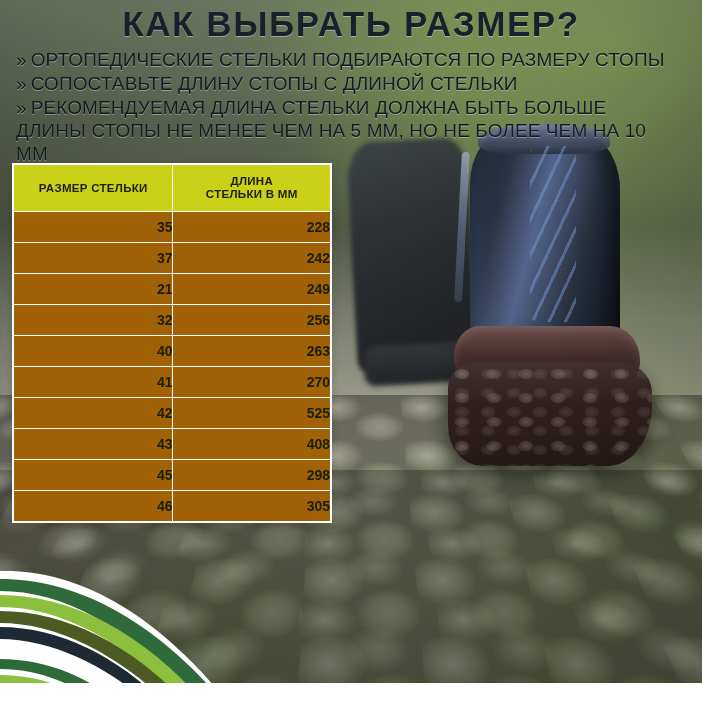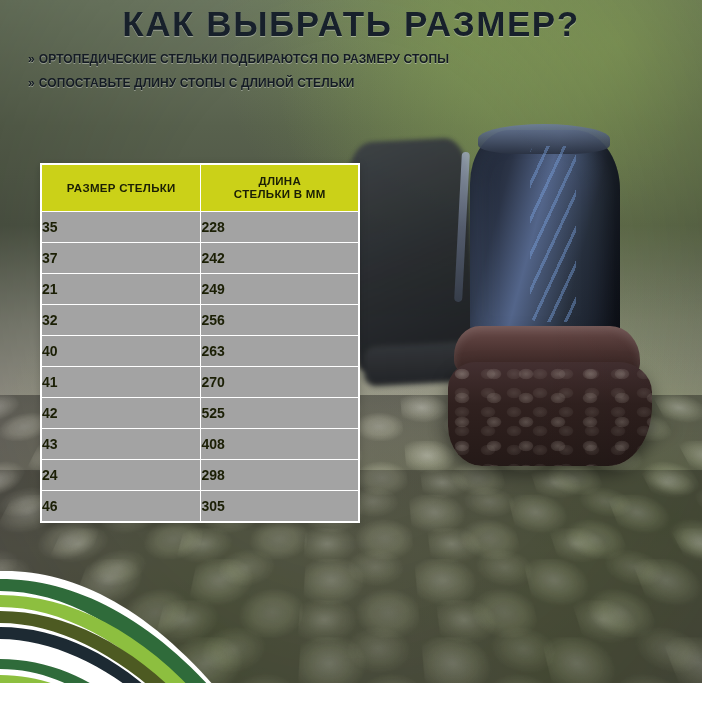--- a/index.html
+++ b/index.html
@@ -171,42 +171,42 @@
     width: 646px;
     font-size: 35px;
     font-weight: bold;
     letter-spacing: 1.6px;
     color: #17202b;
     text-align: center;
     text-shadow: 0 1px 0 rgba(255,255,255,0.35);
   }
   .bullets {
     position: absolute;
-    left: 28px; top: 48px;
+    left: 16px; top: 48px;
     width: 660px;
     color: #141b24;
-    font-size: 12px;
-    font-weight: bold;
+    font-size: 19px;
+    font-weight: normal;
     letter-spacing: 0.1px;
     line-height: 23px;
     text-shadow: 0 1px 0 rgba(255,255,255,0.35);
   }
   .bullet {
     display: block;
     margin-bottom: 1px;
   }
   .bullet .chev {
     color: #141b24;
     margin-right: 4px;
   }
 
   
   .table-wrap {
     position: absolute;
-    left: 40px; top: 163px;
+    left: 12px; top: 163px;
     width: 318px;
     border: 1px solid #ffffff;
     background: #cbd118;
     box-shadow: 0 2px 8px rgba(0,0,0,0.18);
   }
   table.size-table {
     border-collapse: collapse;
     width: 318px;
     font-size: 13.5px;
     color: #1b1f05;
@@ -217,23 +217,23 @@
     font-size: 11.5px;
     font-weight: bold;
     letter-spacing: 0.3px;
     padding: 6px 4px;
     line-height: 13px;
     text-align: center;
     vertical-align: middle;
     height: 34px;
   }
   table.size-table td {
-    background: #a3a3a3;
+    background: #a16207;
     border: 1px solid #ffffff;
-    text-align: left;
+    text-align: right;
     font-weight: bold;
     font-size: 14px;
     height: 30px;
     padding: 0;
   }
   table.size-table col.c1 { width: 160px; }
   table.size-table col.c2 { width: 158px; }
 
   
   .ribbon {
@@ -278,20 +278,23 @@
 
   <div class="headline">КАК ВЫБРАТЬ РАЗМЕР?</div>
 
   <div class="bullets">
     <span class="bullet">
       <span class="chev">»</span><span>ОРТОПЕДИЧЕСКИЕ СТЕЛЬКИ ПОДБИРАЮТСЯ ПО РАЗМЕРУ СТОПЫ</span>
     </span>
     <span class="bullet">
       <span class="chev">»</span><span>СОПОСТАВЬТЕ ДЛИНУ СТОПЫ С ДЛИНОЙ СТЕЛЬКИ</span>
     </span>
+    <span class="bullet">
+      <span class="chev">»</span><span>РЕКОМЕНДУЕМАЯ ДЛИНА СТЕЛЬКИ ДОЛЖНА БЫТЬ БОЛЬШЕ ДЛИНЫ СТОПЫ НЕ МЕНЕЕ ЧЕМ НА 5 ММ, НО НЕ БОЛЕЕ ЧЕМ НА 10 ММ</span>
+    </span>
   </div>
 
   <div class="table-wrap">
     <table class="size-table">
       <colgroup>
           <col class="c1">
           <col class="c2">
         </colgroup>
       <thead>
         <tr>
@@ -331,21 +334,21 @@
         </tr>
         <tr>
           <td>42</td>
           <td>525</td>
         </tr>
         <tr>
           <td>43</td>
           <td>408</td>
         </tr>
         <tr>
-          <td>24</td>
+          <td>45</td>
           <td>298</td>
         </tr>
         <tr>
           <td>46</td>
           <td>305</td>
         </tr>
       </tbody>
     </table>
   </div>
 

